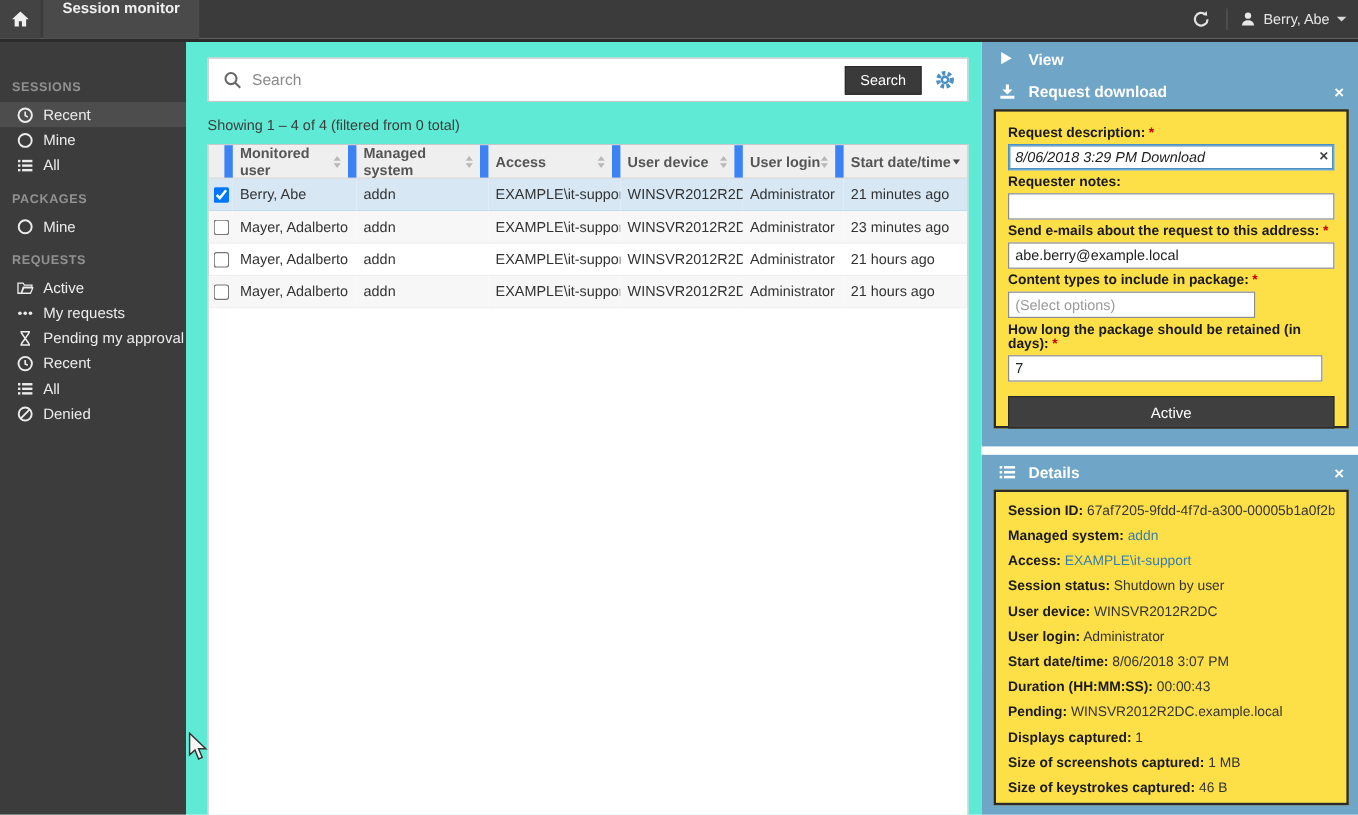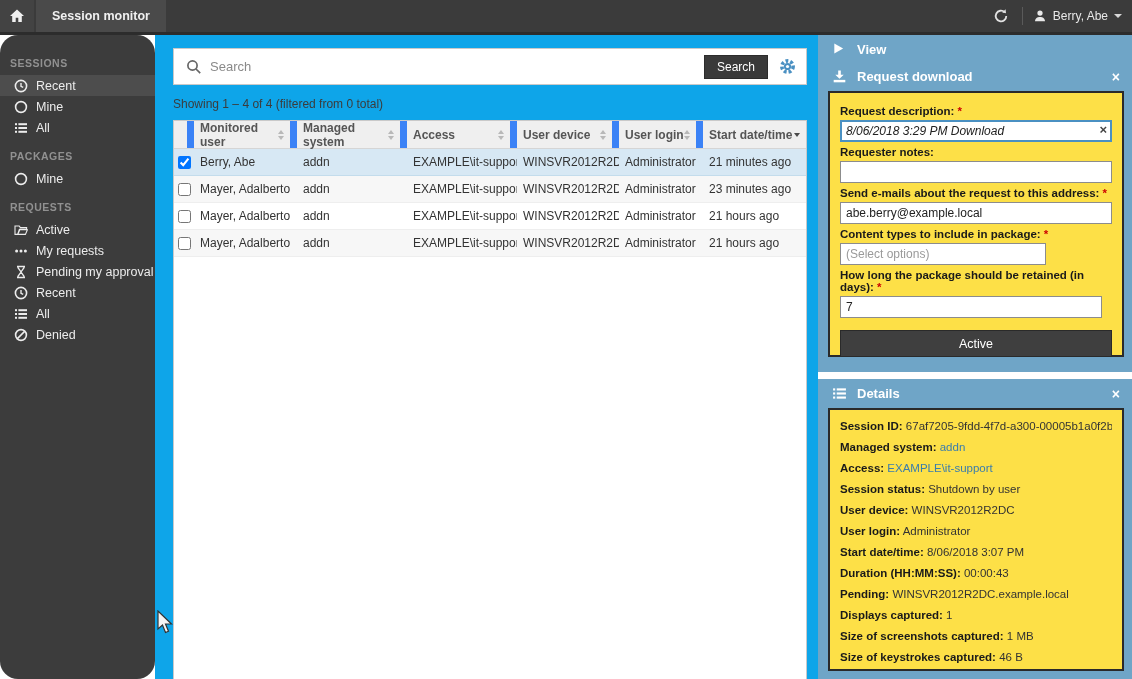--- a/index.html
+++ b/index.html
@@ -4,35 +4,35 @@
 <style>
   * { margin:0; padding:0; box-sizing:border-box; }
   html,body { width:1132px; height:679px; overflow:hidden; }
   body { font-family:"Liberation Sans","DejaVu Sans",sans-serif; font-size:12px; background:#fff; position:relative; }
   svg { display:block; }
 
   
   .topbar { position:absolute; left:0; top:0; width:1132px; height:32px; background:#3b3b3b; display:flex; align-items:stretch; z-index:5; }
   .topbar-divider { position:absolute; left:0; top:32px; width:1132px; height:3px; background:#2c2c2c; z-index:5; }
   .home-btn { width:34px; display:flex; align-items:center; justify-content:center; background:#434343; cursor:pointer; }
-  .app-tab { margin-left:2px; padding:0 16px; display:flex; align-items:center; background:#4a4a4a; color:#f0f0f0; font-weight:bold; font-size:12.5px; cursor:pointer; }
+  .app-tab { margin-left:2px; padding:0 16px; display:flex; background:#4a4a4a; color:#f0f0f0; font-weight:bold; font-size:12.5px; cursor:pointer; }
   .topbar-right { margin-left:auto; display:flex; align-items:center; padding-right:10px; gap:10px; }
   .tb-sep { width:1px; height:18px; background:#5a5a5a; }
   .user-menu { display:flex; align-items:center; gap:6px; color:#e8e8e8; font-size:12px; cursor:pointer; }
   .caret-down { width:0; height:0; border-left:4px solid transparent; border-right:4px solid transparent; border-top:4px solid #d8d8d8; }
 
   
-  .sidebar { position:absolute; left:0; top:35px; width:155px; height:644px; background:#3c3c3c; color:#e6e6e6; padding-top:10px;border-radius:18px; }
+  .sidebar { position:absolute; left:0; top:35px; width:155px; height:644px; background:#3c3c3c; color:#e6e6e6; padding-top:20px; }
   .side-title { color:#919191; font-size:10.5px; font-weight:bold; letter-spacing:.5px; padding:12px 10px 6px 10px; }
   .side-item { display:flex; align-items:center; gap:8px; height:21px; padding-left:14px; font-size:12.5px; color:#ececec; cursor:pointer; }
   .side-item.selected { background:#4d4d4d; }
   .side-item .ic { width:14px; height:14px; flex:0 0 14px; }
 
   
-  .main { position:absolute; left:155px; top:35px; width:663px; height:644px; background:#0ea5e9; }
+  .main { position:absolute; left:155px; top:35px; width:663px; height:644px; background:#5eead4; }
   .search-wrap { position:absolute; left:18px; top:13px; width:634px; height:37px; background:#fff; border:1px solid #c9c9c9; display:flex; align-items:center; padding:0 8px 0 12px; gap:8px; }
   .search-input { flex:1; border:none; outline:none; font-size:13px; color:#333; background:transparent; font-family:inherit; }
   .search-input::placeholder { color:#8a8a8a; }
   .search-btn { background:#3a3a3a; color:#fff; border:1px solid #2c2c2c; font-size:12px; padding:4px 12px; cursor:pointer; font-family:inherit; }
   .gear-btn { width:22px; height:22px; display:flex; align-items:center; justify-content:center; cursor:pointer; }
   .showing { position:absolute; left:18px; top:62px; color:#3c3c3c; font-size:12px; }
   .table-panel { position:absolute; left:18px; top:85px; width:634px; height:559px; border:1px solid #c9c9c9; border-bottom:none; background:#fff; display:flex; flex-direction:column; }
   .t-grid { display:grid; grid-template-columns:20px 103px 110px 110px 102px 84px 1fr; }
   .t-head { background:#efefef; border-bottom:1px solid #d5d5d5; }
   .t-head > div { height:27px; display:flex; align-items:center; padding:0 6px; color:#555; font-weight:bold; font-size:12px; border-right:7px solid #3b82f6; cursor:pointer; }

